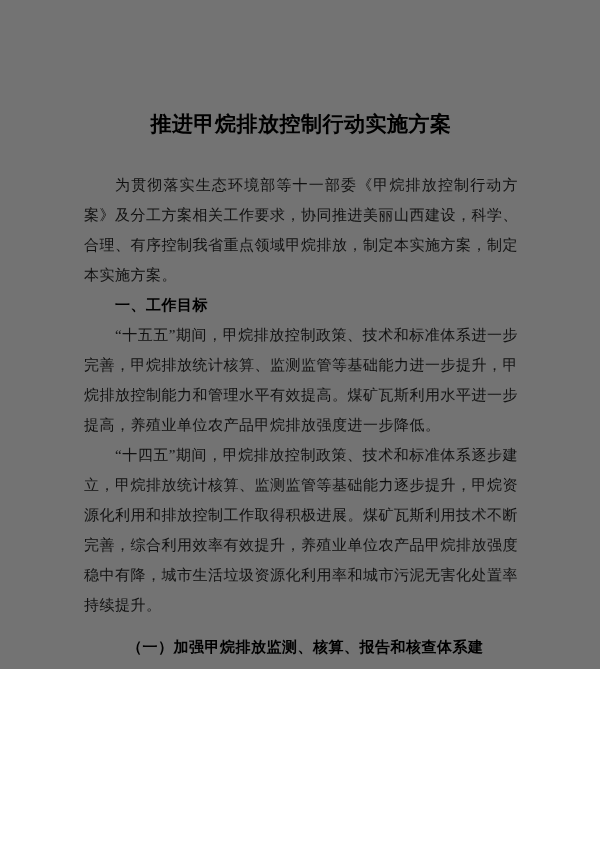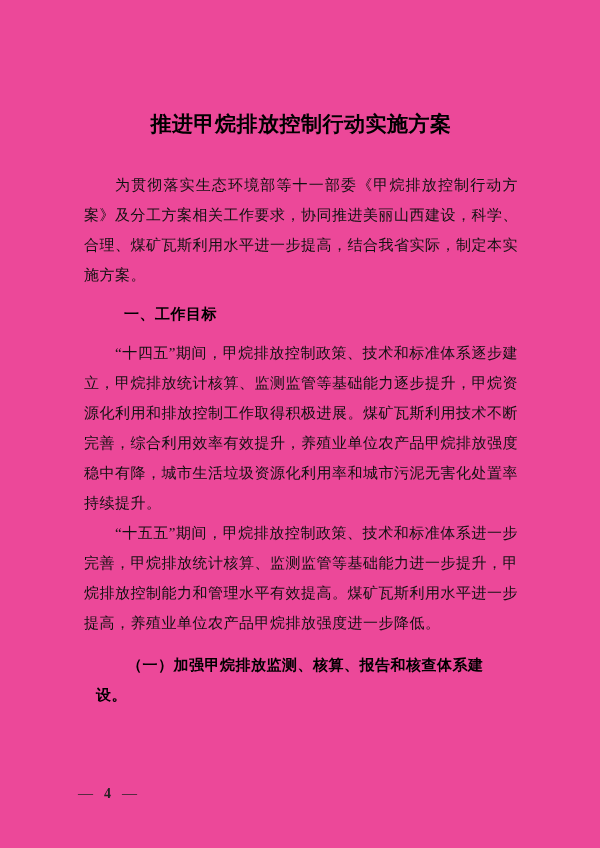--- a/index.html
+++ b/index.html
@@ -3,22 +3,22 @@
 <meta charset="utf-8">
 <style>
   html, body {
     margin: 0;
     padding: 0;
     background: #ffffff;
   }
   .page {
     position: relative;
     width: 600px;
-    height: 848px;
-    background: #ec4899;
+    height: 669px;
+    background: #737373;
     overflow: hidden;
     color: #111111;
     box-sizing: border-box;
   }
   .content {
     position: absolute;
     left: 84px;
     top: 106px;
     width: 434px;
   }
@@ -42,21 +42,21 @@
     margin: 0;
     color: #111111;
   }
   .heading {
     font-family: "Liberation Sans", "DejaVu Sans", sans-serif;
     font-weight: 700;
     font-size: 15px;
     letter-spacing: 0.5px;
     line-height: 30px;
     text-indent: 31px;
-    margin: 9px;
+    margin: 0;
     color: #000000;
   }
   .subheading {
     font-family: "Liberation Serif", "DejaVu Serif", serif;
     font-weight: 700;
     font-size: 15px;
     letter-spacing: 0.5px;
     line-height: 30px;
     text-indent: 31px;
     margin: 12px;
@@ -83,27 +83,27 @@
   }
 </style>
 </head>
 <body>
 
 <div class="page">
   <div class="content">
 
     <h1 class="doc-title">推进甲烷排放控制行动实施方案</h1>
 
-    <p class="para">为贯彻落实生态环境部等十一部委《甲烷排放控制行动方案》及分工方案相关工作要求，协同推进美丽山西建设，科学、合理、煤矿瓦斯利用水平进一步提高，结合我省实际，制定本实施方案。</p>
+    <p class="para">为贯彻落实生态环境部等十一部委《甲烷排放控制行动方案》及分工方案相关工作要求，协同推进美丽山西建设，科学、合理、有序控制我省重点领域甲烷排放，制定本实施方案，制定本实施方案。</p>
 
     <p class="heading">一、工作目标</p>
 
+    <p class="para">“十五五”期间，甲烷排放控制政策、技术和标准体系进一步完善，甲烷排放统计核算、监测监管等基础能力进一步提升，甲烷排放控制能力和管理水平有效提高。煤矿瓦斯利用水平进一步提高，养殖业单位农产品甲烷排放强度进一步降低。</p>
+
     <p class="para">“十四五”期间，甲烷排放控制政策、技术和标准体系逐步建立，甲烷排放统计核算、监测监管等基础能力逐步提升，甲烷资源化利用和排放控制工作取得积极进展。煤矿瓦斯利用技术不断完善，综合利用效率有效提升，养殖业单位农产品甲烷排放强度稳中有降，城市生活垃圾资源化利用率和城市污泥无害化处置率持续提升。</p>
-
-    <p class="para">“十五五”期间，甲烷排放控制政策、技术和标准体系进一步完善，甲烷排放统计核算、监测监管等基础能力进一步提升，甲烷排放控制能力和管理水平有效提高。煤矿瓦斯利用水平进一步提高，养殖业单位农产品甲烷排放强度进一步降低。</p>
 
 
     <p class="subheading">（一）加强甲烷排放监测、核算、报告和核查体系建设。</p>
 
 
   </div>
 
   <div class="footer">
     <span>—</span>
     <span class="num">4</span>

